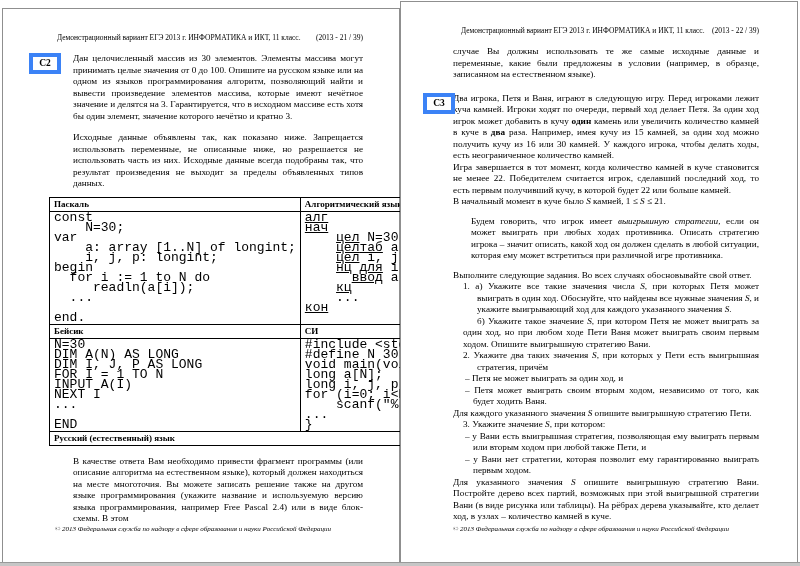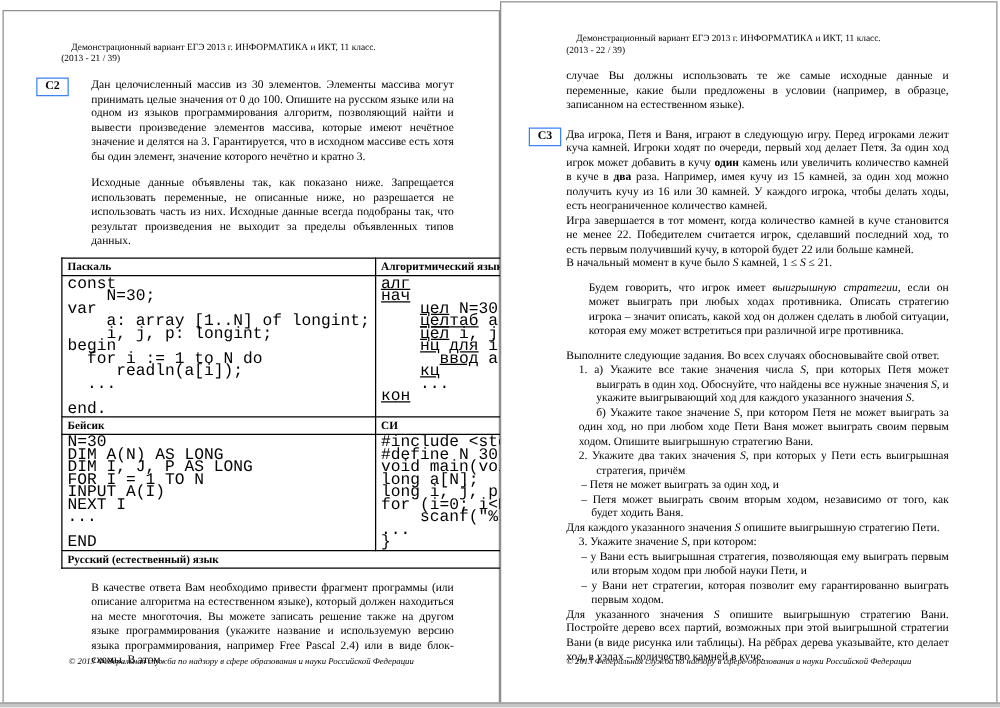--- a/index.html
+++ b/index.html
@@ -10,34 +10,34 @@
   }
   .page { position:absolute; background:#fff; border:1px solid #8f8f8f; box-sizing:border-box; }
   .page-left  { left:2px;   top:8px; width:398px; height:555px; }
   .page-right { left:400px; top:1px; width:398px; height:562px; }
   .bottom-strip { position:absolute; left:0; top:562px; width:800px; height:4px; background:#c6c6c6; border-top:1px solid #9a9a9a; box-sizing:border-box; }
 
   .content { position:relative; height:100%; box-sizing:border-box; }
   .page-left  .content { padding:24px 36px 0 46px; }
   .page-right .content { padding:24px 38px 0 52px; }
 
-  .doc-header { display:flex; justify-content:space-between; font-size:7.5px; line-height:9px; margin-bottom:11px;flex-direction:column; }
+  .doc-header { display:flex; justify-content:space-between; font-size:7.5px; line-height:9px; margin-bottom:11px; }
   .doc-header .ht { padding-left:8px; }
   .doc-header .hr { white-space:nowrap; }
 
   .p { font-size:9.2px; line-height:11.5px; text-align:justify; margin:0; }
   .page-left .p { margin-left:24px; }
   .gap8  { height:8px; }
   .gap10 { height:10px; }
   .gap12 { height:12px; }
 
   .task { position:relative; }
   .task-label {
     position:absolute; top:0px; width:24px; height:13px;
-    border:1px solid #3b82f6; text-align:center;
+    border:4px solid #3b82f6; text-align:center;
     font-weight:bold; font-size:9.5px; line-height:13px;
   }
   .page-left  .task-label { left:-20px; }
   .page-right .task-label { left:-30px; }
 
   table.code-table { border-collapse:collapse; width:306px; margin-top:7px; }
   table.code-table th, table.code-table td { border:1px solid #000; padding:1px 4px; vertical-align:top; }
   table.code-table th { font-size:9px; text-align:left; line-height:11px; }
   table.code-table th.center { text-align:left; }
   pre.code {
@@ -172,21 +172,21 @@
         <p class="p indent">Будем говорить, что игрок имеет <i>выигрышную стратегии</i>, если он может выиграть при любых ходах противника. Описать стратегию игрока – значит описать, какой ход он должен сделать в любой ситуации, которая ему может встретиться при различной игре противника.</p>
         <div class="gap8"></div>
         <p class="p">Выполните следующие задания. Во всех случаях обосновывайте свой ответ.</p>
         <p class="p num">1. а) Укажите все такие значения числа <i>S</i>, при которых Петя может выиграть в один ход. Обоснуйте, что найдены все нужные значения <i>S</i>, и укажите выигрывающий ход для каждого указанного значения <i>S</i>.</p>
         <p class="p itemb">б) Укажите такое значение <i>S</i>, при котором Петя не может выиграть за один ход, но при любом ходе Пети Ваня может выиграть своим первым ходом. Опишите выигрышную стратегию Вани.</p>
         <p class="p num">2. Укажите два таких значения <i>S</i>, при которых у Пети есть выигрышная стратегия, причём</p>
         <p class="p dash">– Петя не может выиграть за один ход, и</p>
         <p class="p dash">– Петя может выиграть своим вторым ходом, независимо от того, как будет ходить Ваня.</p>
         <p class="p">Для каждого указанного значения <i>S</i> опишите выигрышную стратегию Пети.</p>
         <p class="p num">3. Укажите значение <i>S</i>, при котором:</p>
-        <p class="p dash">– у Вани есть выигрышная стратегия, позволяющая ему выиграть первым или вторым ходом при любой науки Пети, и</p>
+        <p class="p dash">– у Вани есть выигрышная стратегия, позволяющая ему выиграть первым или вторым ходом при любой также Пети, и</p>
         <p class="p dash">– у Вани нет стратегии, которая позволит ему гарантированно выиграть первым ходом.</p>
         <p class="p">Для указанного значения <i>S</i> опишите выигрышную стратегию Вани. Постройте дерево всех партий, возможных при этой выигрышной стратегии Вани (в виде рисунка или таблицы). На рёбрах дерева указывайте, кто делает ход, в узлах – количество камней в куче.</p>
       </div>
 
       <div class="footer">© 2013 Федеральная служба по надзору в сфере образования и науки Российской Федерации</div>
     </div>
   </div>
 
   <div class="bottom-strip"></div>
 </div>

